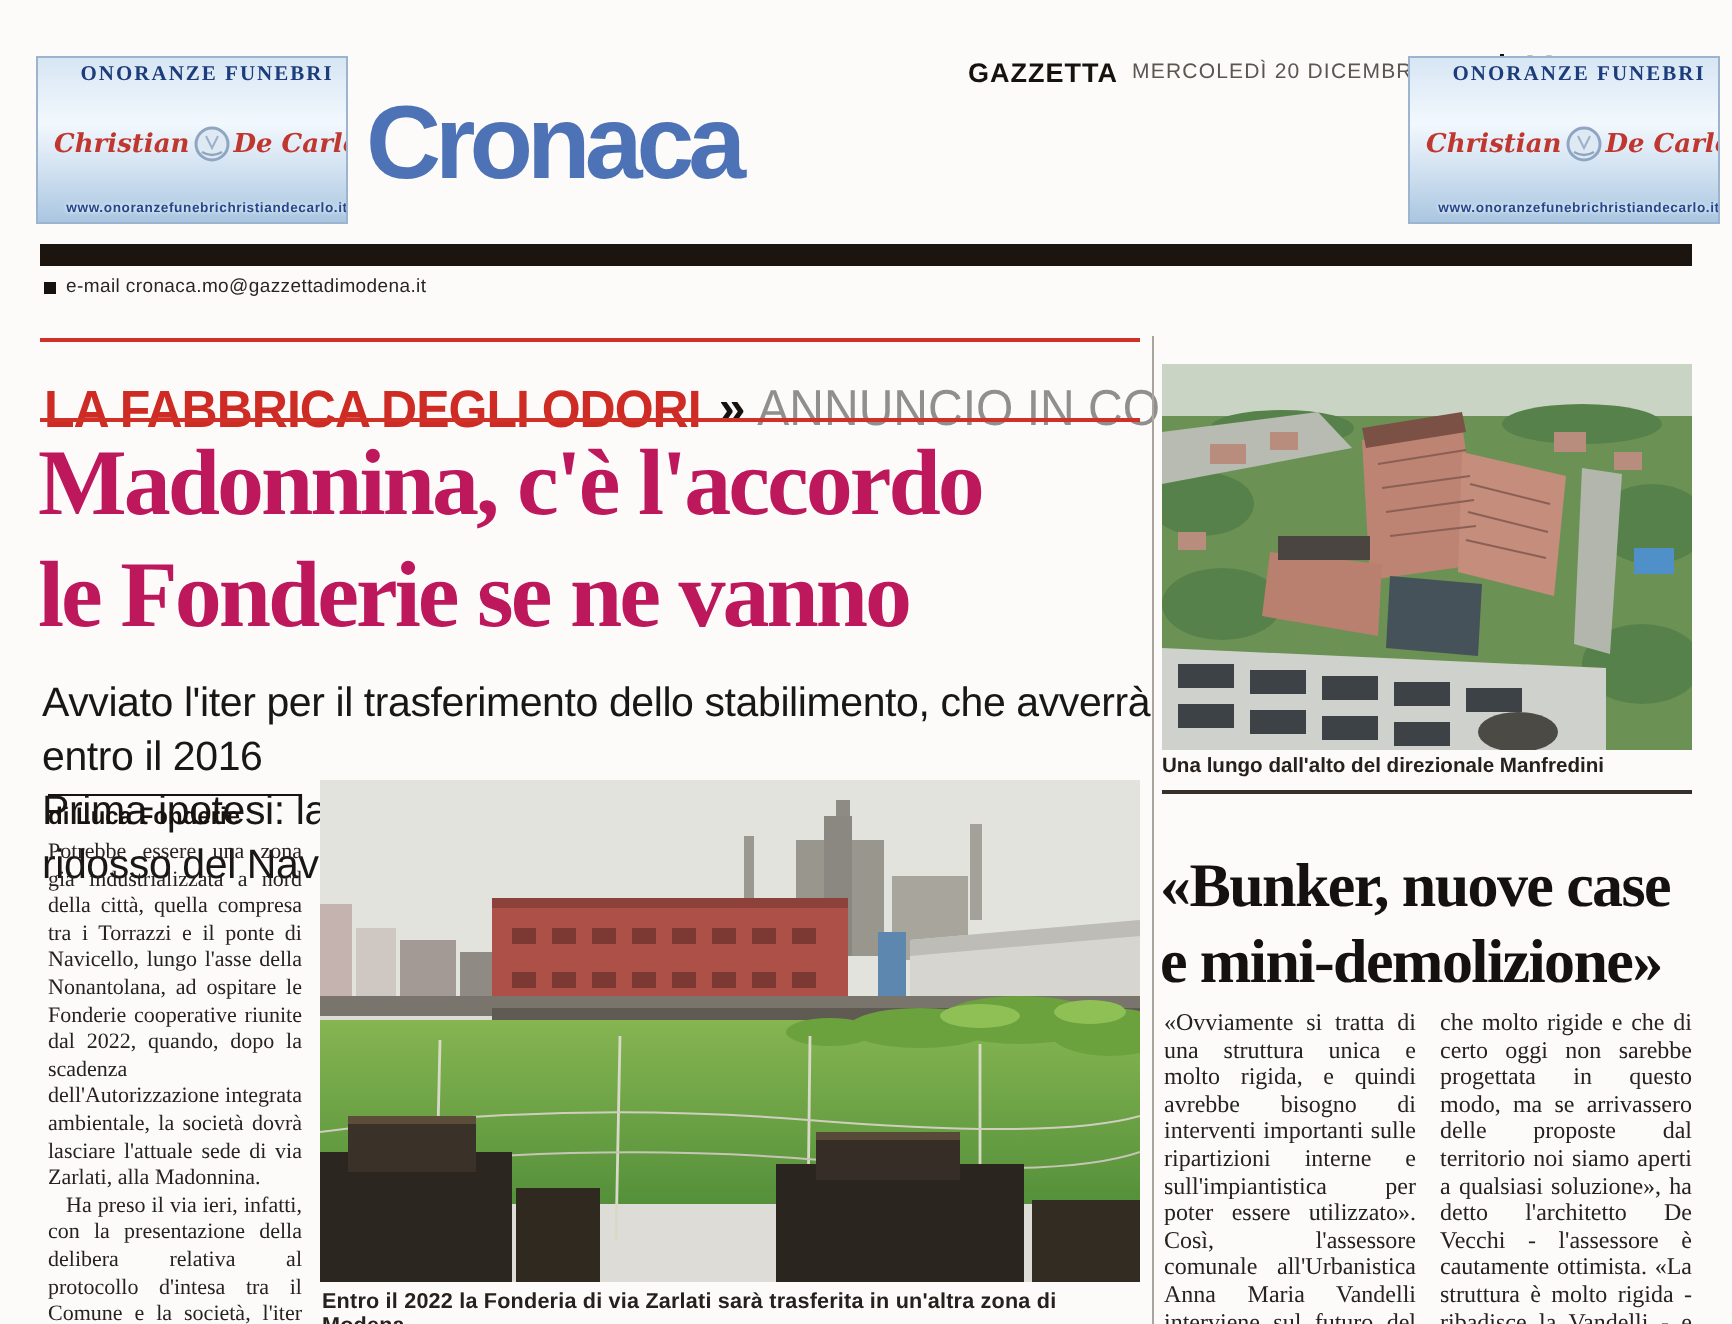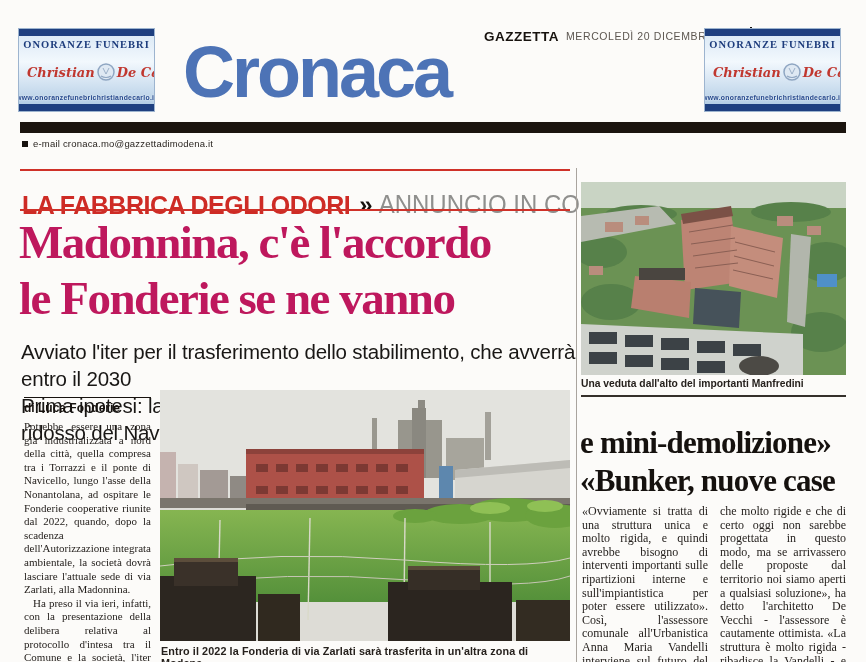--- a/index.html
+++ b/index.html
@@ -4,37 +4,37 @@
 <style>
   * { margin:0; padding:0; box-sizing:border-box; }
   html,body { background:#e8e8e8; }
   .page {
     position:relative; width:866px; height:662px;
     background:#fcfbf9; overflow:hidden; margin:0 auto;
     font-family:"Liberation Sans", sans-serif; color:#1c1a18;
   }
 
   
-  .ad-box { position:absolute; width:137px; height:84px; border:1px solid #9db4cf;
-            display:flex; flex-direction:column; overflow:hidden;
+  .ad-box { position:absolute; width:156px; height:84px; border:1px solid #9db4cf;
+            display:flex; overflow:hidden;
             background:linear-gradient(180deg,#d7e6f4 0%,#f2f8fd 40%,#cfe0f0 70%,#aac6e0 100%); }
   .ad-box.left { left:18px; top:28px; }
   .ad-box.right { left:704px; top:28px; }
   .ad-bar { height:7px; background:#1e3f7f; flex:0 0 auto; }
   .ad-body { flex:1; display:flex; flex-direction:column; align-items:center; justify-content:space-between; padding:3px 4px; }
   .ad-title { font-family:"Liberation Serif", serif; font-weight:bold; font-size:10.5px; letter-spacing:1px; color:#1d3c7c; white-space:nowrap; }
   .ad-name-row { width:100%; display:flex; align-items:center; justify-content:space-between; padding:0 4px; }
   .ad-name { font-family:"DejaVu Serif", serif; font-style:italic; font-weight:bold; font-size:13px; color:#c0372f; white-space:nowrap; }
   .ad-emblem { width:22px; height:22px; flex:0 0 auto; }
   .ad-url { font-size:6.8px; font-weight:bold; color:#24478c; letter-spacing:0.3px; white-space:nowrap;
             text-shadow:0 0 2px #ffffff; }
 
   
   .masthead { position:absolute; left:183px; top:30px; width:330px; height:90px;
-              font-size:72px; font-weight:bold; letter-spacing:-3px; color:#4d73b6;
+              font-size:52px; font-weight:bold; letter-spacing:-3px; color:#4d73b6;
               font-family:"Liberation Sans", sans-serif; line-height:84px; }
   .header-meta { position:absolute; left:484px; top:26px; height:20px; display:flex; align-items:center; gap:7px; }
   .header-brand { font-weight:bold; font-size:13.5px; letter-spacing:0.5px; color:#17120e; }
   .header-date { font-size:10.5px; color:#5c5650; letter-spacing:0.6px; }
   .header-sep { width:2px; height:18px; background:#17120e; }
   .header-page { font-weight:bold; font-size:19px; color:#17120e; }
 
   
   .black-bar { position:absolute; left:20px; top:122px; width:826px; height:11px; background:#1b140f; }
   .email-row { position:absolute; left:22px; top:138px; display:flex; align-items:center; gap:5px; }
@@ -153,21 +153,21 @@
     <span class="kicker-sep">»</span>
     <span class="kicker-sub">ANNUNCIO IN COMUNE</span>
   </div>
   <div class="rule-red bottom"></div>
 
   <div class="headline">
     <div>Madonnina, c'è l'accordo</div>
     <div>le Fonderie se ne vanno</div>
   </div>
   <div class="subhead">
-    <div>Avviato l'iter per il trasferimento dello stabilimento, che avverrà entro il 2030</div>
+    <div>Avviato l'iter per il trasferimento dello stabilimento, che avverrà entro il 2016</div>
     <div>Prima ipotesi: la zona per la nuova sede sarebbe quella a ridosso del Navicello</div>
   </div>
 
   <div class="byline-block">
     <div class="byline-rule"></div>
     <div class="byline">di Luca Fonderie</div>
   </div>
   <div class="body-col">
     <p>Potrebbe essere una zona già industrializzata a nord della città, quella compresa tra i Torrazzi e il ponte di Navicello, lungo l'asse della Nonantolana, ad ospitare le Fonderie cooperative riunite dal 2022, quando, dopo la scadenza dell'Autorizzazione integrata ambientale, la società dovrà lasciare l'attuale sede di via Zarlati, alla Madonnina.</p>
     <p>Ha preso il via ieri, infatti, con la presentazione della delibera relativa al protocollo d'intesa tra il Comune e la società, l'iter per la delocalizzazione dello stabilimento.</p>
@@ -314,25 +314,25 @@
           <rect x="116" y="159" width="28" height="12"></rect>
         <rect x="152" y="162" width="28" height="12"></rect>
         <rect x="8" y="170" width="28" height="12"></rect>
           <rect x="44" y="173" width="28" height="12"></rect>
         <rect x="80" y="176" width="28" height="12"></rect>
           <rect x="116" y="179" width="28" height="12"></rect>
       </g>
       <ellipse cx="178" cy="184" rx="20" ry="10" fill="#4c4a45"></ellipse>
     </svg>
   </div>
-  <div class="side-caption">Una veduta dall'alto del importanti Manfredini</div>
+  <div class="side-caption">Una lungo dall'alto del direzionale Manfredini</div>
   <div class="side-rule"></div>
   <div class="side-headline">
+    <div>«Bunker, nuove case</div>
     <div>e mini-demolizione»</div>
-    <div>«Bunker, nuove case</div>
   </div>
   <div class="side-cols">
     <div class="side-col">
       <p>«Ovviamente si tratta di una struttura unica e molto rigida, e quindi avrebbe bisogno di interventi importanti sulle ripartizioni interne e sull'impiantistica per poter essere utilizzato». Così, l'assessore comunale all'Urbanistica Anna Maria Vandelli interviene sul futuro del direzionale Manfredini di viale Corassori dopo l'intervista della Gazzetta all'architetto Stefano De Vecchi, asset manager di Numeria sgr, il fondo immobiliare trevigiano proprieta-</p>
     </div>
     <div class="side-col">
       <p>che molto rigide e che di certo oggi non sarebbe progettata in questo modo, ma se arrivassero delle proposte dal territorio noi siamo aperti a qualsiasi soluzione», ha detto l'architetto De Vecchi - l'assessore è cautamente ottimista. «La struttura è molto rigida - ribadisce la Vandelli - e strettamente legata ad una funzione direzionale.</p>
 
     </div>
   </div>

